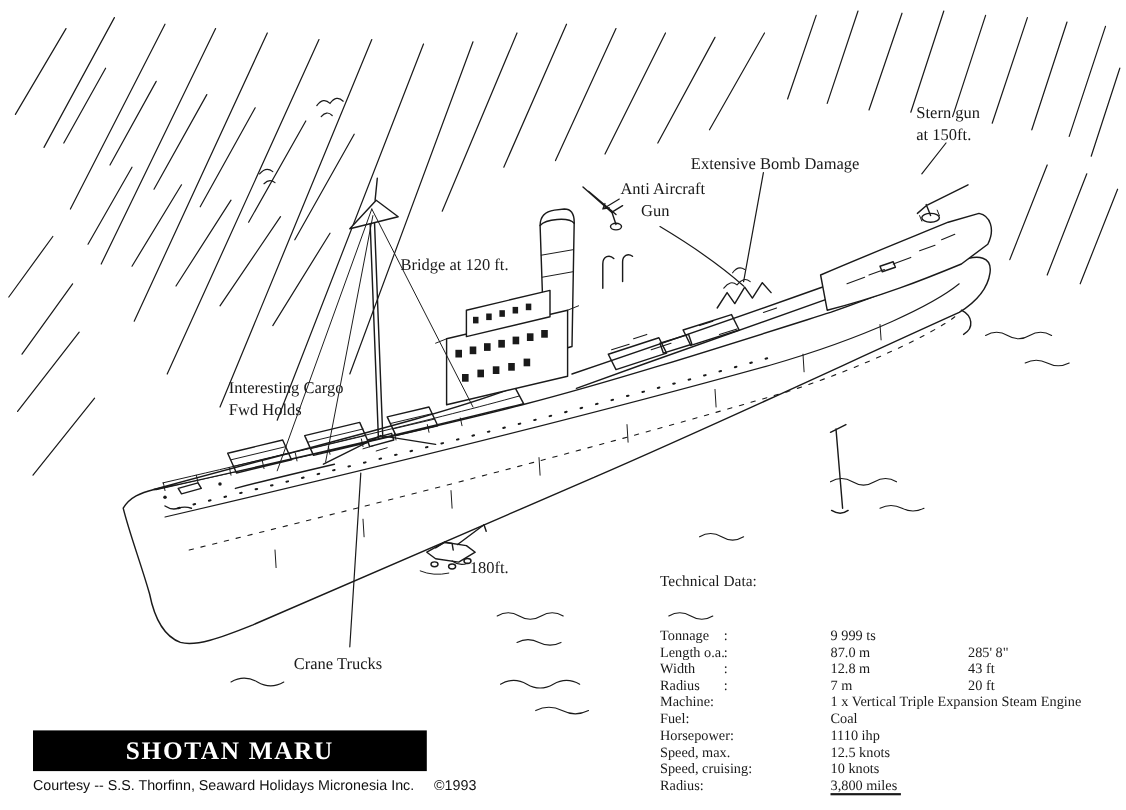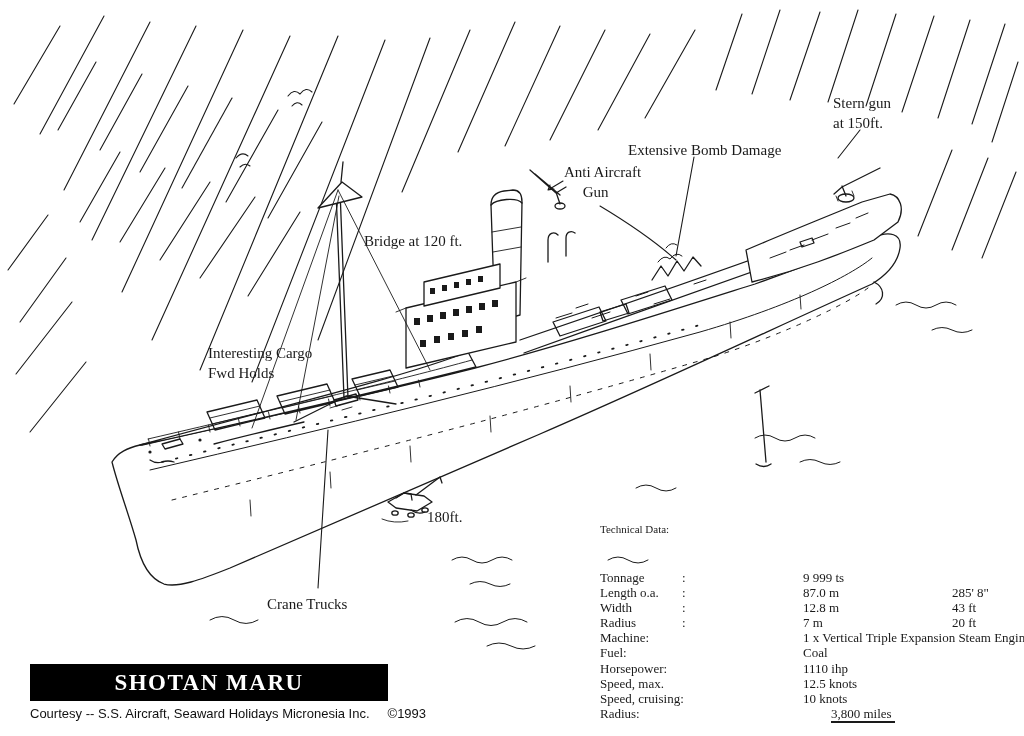--- a/index.html
+++ b/index.html
@@ -14,29 +14,29 @@
   .stage{position:relative;width:1024px;height:736px;text-decoration:underline;}
   svg.illustration{position:absolute;inset:0;color:var(--ink,#1a1a1a);}
   .ship-label{
     position:absolute;font-size:15px;line-height:1.3;
     white-space:pre-line;color:var(--ink,#1a1a1a);
   }
   .tech{
     position:absolute;left:600px;top:521px;width:424px;
     font-size:13px;color:var(--ink,#1a1a1a);
   }
-  .tech-heading{font-size:11px;line-height:17px;}
+  .tech-heading{font-size:14px;line-height:17px;}
   .tech-rows{margin-top:32px;}
   .tech-row{
     display:grid;grid-template-columns:58px 97px 125px 1fr;
-    white-space:nowrap;line-height:15.1px;gap:24px;
+    white-space:nowrap;line-height:15.1px;
   }
   .tech-row span{overflow:visible;}
   .tech-row.radius-row [data-name="tech-value"]{
-    border-bottom:2px solid var(--ink,#1a1a1a);width:max-content;padding-right:3px;margin-left:28px;
+    border-bottom:2px solid var(--ink,#1a1a1a);width:max-content;padding-right:3px;
   }
   .title-bar{
     position:absolute;left:30px;top:664px;width:358px;height:37px;
     background:var(--title-bg,#000);color:var(--title-fg,#fff);
     display:flex;align-items:center;justify-content:center;
     font-weight:bold;font-size:23px;letter-spacing:1.5px;
   }
   .credit{
     position:absolute;left:30px;top:706px;
     font-family:"Liberation Sans", sans-serif;font-size:13px;
@@ -319,17 +319,17 @@
           <span data-name="tech-extra"></span>
       </div>
     </div>
   </div>
 
   <div class="title-bar" data-name="title-banner">
     <span data-name="ship-name">SHOTAN MARU</span>
   </div>
 
   <div class="credit" data-name="credit-line">
-    <span data-name="credit-text">Courtesy -- S.S. Aircraft, Seaward Holidays Micronesia Inc.</span>
+    <span data-name="credit-text">Courtesy -- S.S. Thorfinn, Seaward Holidays Micronesia Inc.</span>
     <span data-name="copyright-text">©1993</span>
   </div>
 
 </div>
 
 </body></html>

